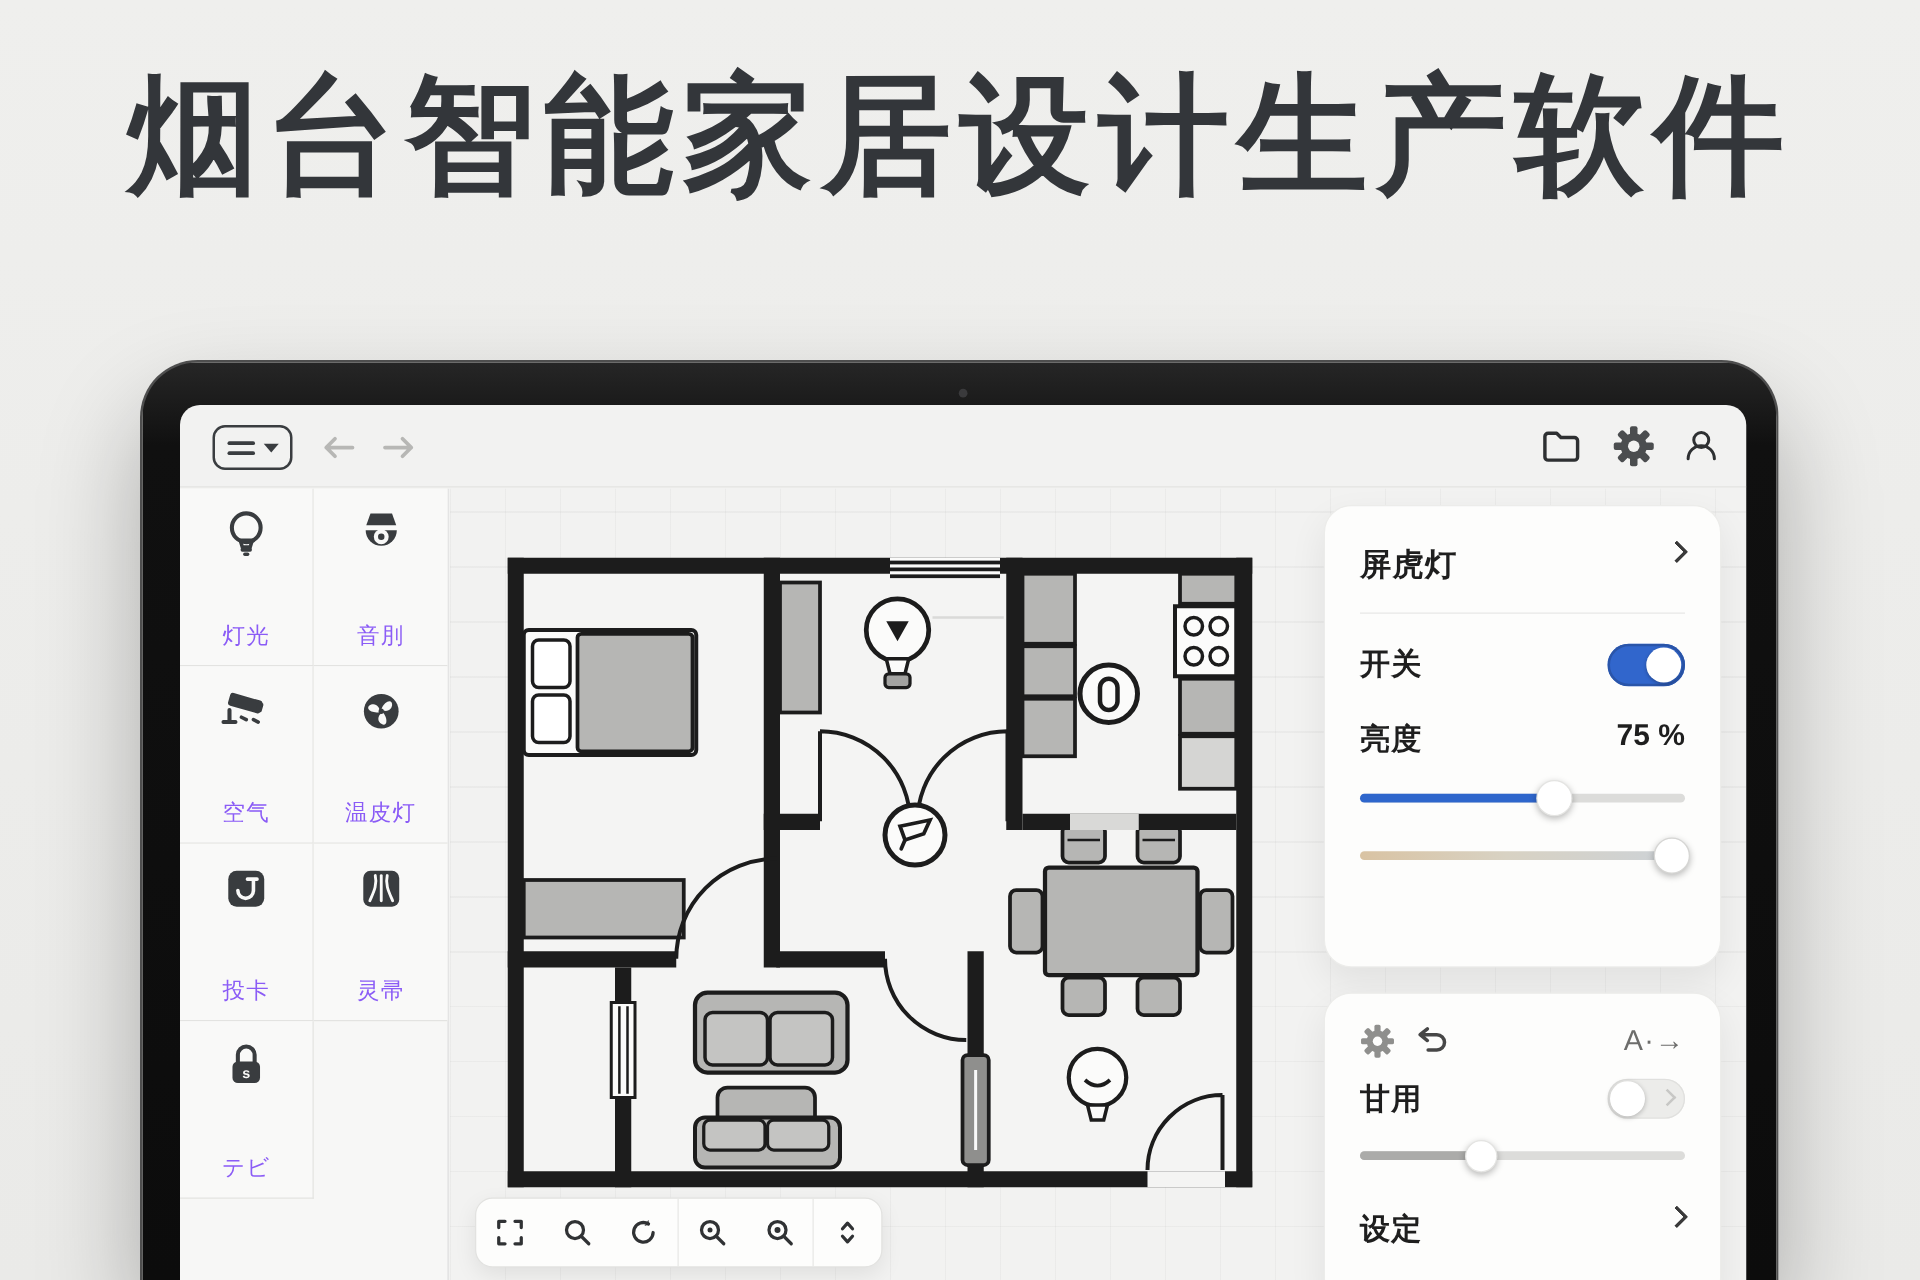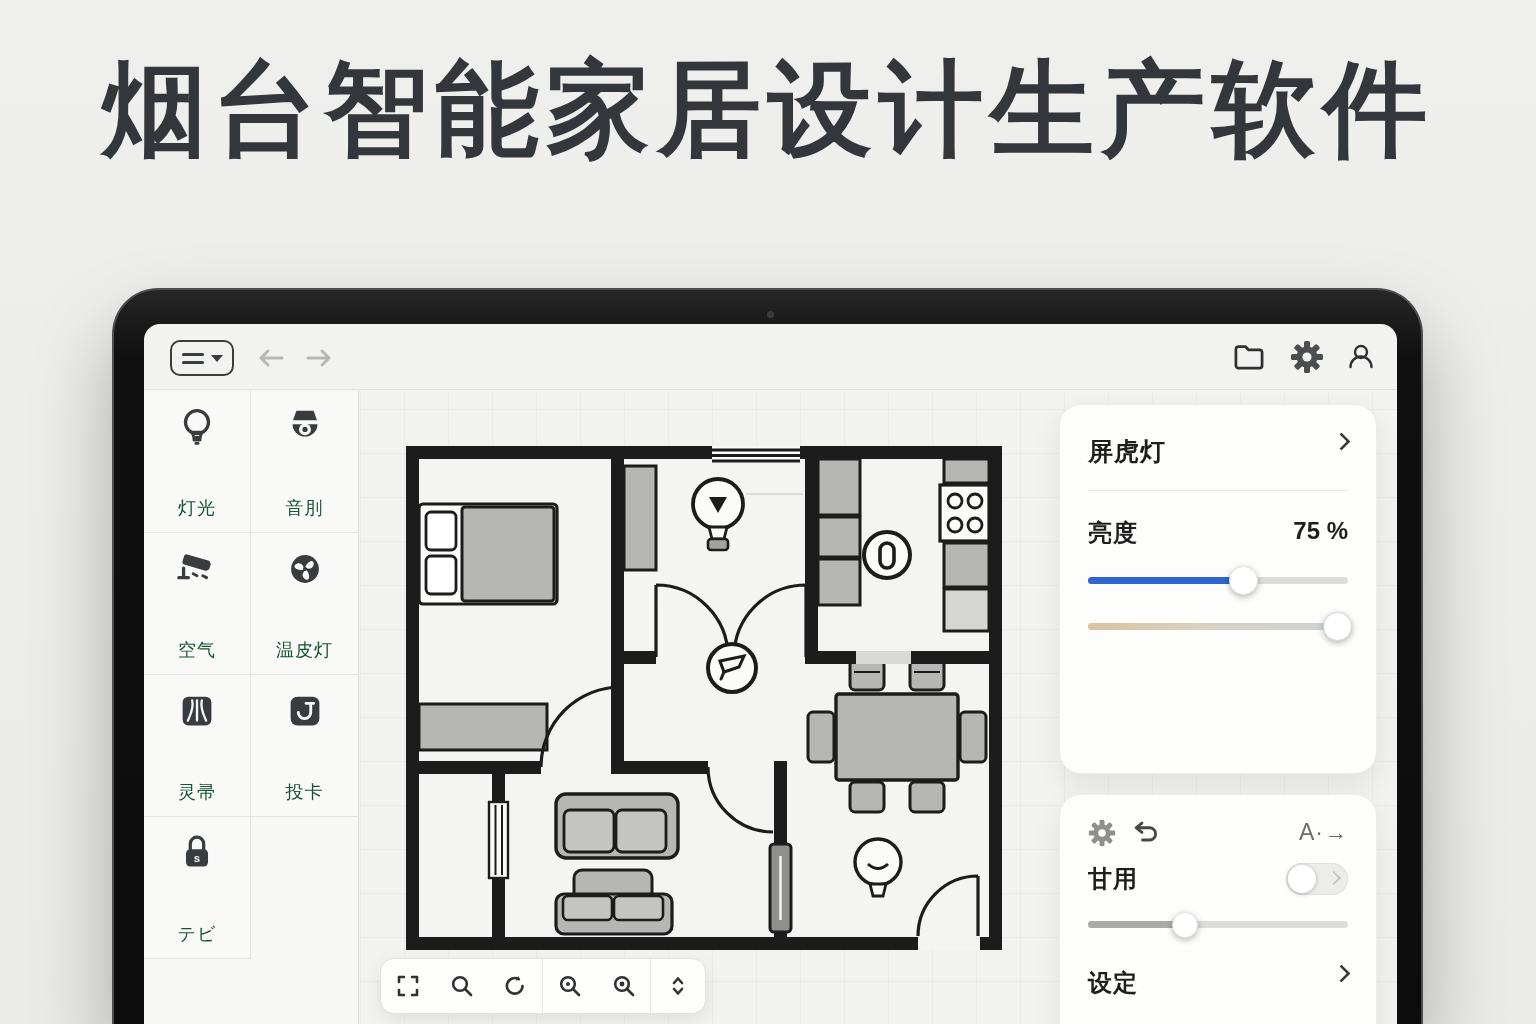--- a/index.html
+++ b/index.html
@@ -40,21 +40,21 @@
   .top-ico { position:absolute; top:16px; width:34px; height:34px; }
 
   
   .sidebar { position:absolute; left:0; top:67px; width:215px; height:635px;
     border-right:1px solid #dedede; display:grid;
     grid-template-columns:107px 107px; grid-auto-rows:142px; background:#f7f7f6; }
   .cell { border-right:1px solid #e3e3e1; border-bottom:1px solid #e3e3e1;
     background:#f9f9f8; display:flex; flex-direction:column; align-items:center;
     justify-content:center; gap:13px; cursor:pointer; }
   .cell:nth-child(2n){ border-right:none;align-items:center; }
-  .cell .lbl { font-size:18px; color:#14532d; letter-spacing:1px;margin-top:33px; }
+  .cell .lbl { font-size:18px; color:#8b5cf6; letter-spacing:1px;margin-top:33px; }
   .cell svg { display:block; }
 
   
   .canvas { position:absolute; left:216px; top:67px; width:1037px; height:635px;
     background-image:
       repeating-linear-gradient(0deg, rgba(0,0,0,.030) 0 1px, transparent 1px 44px),
       repeating-linear-gradient(90deg, rgba(0,0,0,.030) 0 1px, transparent 1px 44px); }
   .floorplan { position:absolute; left:46px; top:55px; }
 
   
@@ -196,35 +196,35 @@
             <path d="M24 22.5 C27 14.5 34 13.5 33 19.5 C32.2 23.8 27.5 24.8 24 22.5 Z"></path>
             <path d="M24 22.5 C27 14.5 34 13.5 33 19.5 C32.2 23.8 27.5 24.8 24 22.5 Z" transform="rotate(120 24 24)"></path>
             <path d="M24 22.5 C27 14.5 34 13.5 33 19.5 C32.2 23.8 27.5 24.8 24 22.5 Z" transform="rotate(240 24 24)"></path>
             <circle cx="24" cy="24" r="2.2" fill="#393c3f"></circle>
           </g>
         </svg>
         <span class="lbl">温皮灯</span>
       </div>
       <div class="cell">
         <svg width="46" height="46" viewBox="0 0 48 48">
+          <rect x="9" y="9" width="30" height="30" rx="7" fill="#393c3f"></rect>
+          <path d="M25 16 H33 M30 16 V25.5 A 6.5 6.5 0 0 1 17 25.5" fill="none" stroke="#f9f9f8" stroke-width="3" stroke-linecap="round"></path>
+        </svg>
+        <span class="lbl">投卡</span>
+      </div>
+      <div class="cell">
+        <svg width="46" height="46" viewBox="0 0 48 48">
           <rect x="9" y="9" width="30" height="30" rx="6" fill="#393c3f"></rect>
           <g stroke="#f9f9f8" stroke-width="2.4" fill="none" stroke-linecap="round">
             <path d="M19 13 C21 21 17 28 14.5 34"></path>
             <path d="M24 13 C24 21 24 28 24 34"></path>
             <path d="M29 13 C27 21 31 28 33.5 34"></path>
           </g>
         </svg>
         <span class="lbl">灵帚</span>
-      </div>
-      <div class="cell">
-        <svg width="46" height="46" viewBox="0 0 48 48">
-          <rect x="9" y="9" width="30" height="30" rx="7" fill="#393c3f"></rect>
-          <path d="M25 16 H33 M30 16 V25.5 A 6.5 6.5 0 0 1 17 25.5" fill="none" stroke="#f9f9f8" stroke-width="3" stroke-linecap="round"></path>
-        </svg>
-        <span class="lbl">投卡</span>
       </div>
       <div class="cell">
         <svg width="46" height="46" viewBox="0 0 48 48">
           <path d="M17 21 V14.5 A 7 7 0 0 1 31 14.5 V21" fill="none" stroke="#393c3f" stroke-width="3.4"></path>
           <rect x="12.5" y="20" width="23" height="18" rx="4.5" fill="#393c3f"></rect>
           <text x="24" y="33.5" font-size="12" font-weight="bold" fill="#f9f9f8" text-anchor="middle" font-family="Liberation Sans, DejaVu Sans, sans-serif">s</text>
         </svg>
         <span class="lbl">テビ</span>
       </div>
     </div>
@@ -376,20 +376,26 @@
         </div>
       </div>
     </div>
 
     <div class="card card1">
       <div class="prow" style="margin-top:30px">
         <span class="plabel" style="font-size:25px">屏虎灯</span>
         <span class="chev"></span>
       </div>
       <div class="hr"></div>
+      <div class="prow" style="margin-top:24px">
+        <span class="plabel">开关</span>
+        <div class="toggle on">
+            <div class="knob"></div>
+          </div>
+      </div>
       <div class="prow" style="margin-top:26px">
         <span class="plabel">亮度</span>
         <span class="pvalue">75 %</span>
       </div>
       <div class="slider" style="margin-top:16px">
         <div class="track"></div>
         <div class="fill" style="width: 60%;"></div>
         <div class="sknob" style="left: 60%;"></div>
       </div>
       <div class="slider" style="margin-top:16px">

